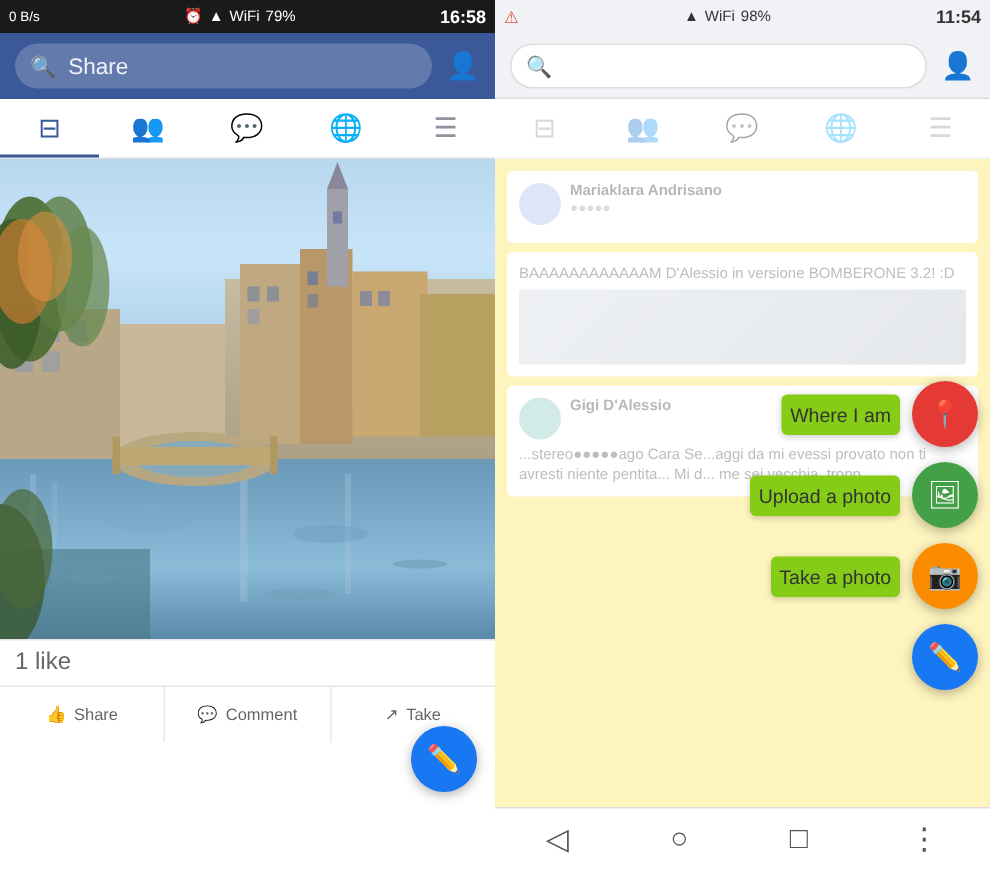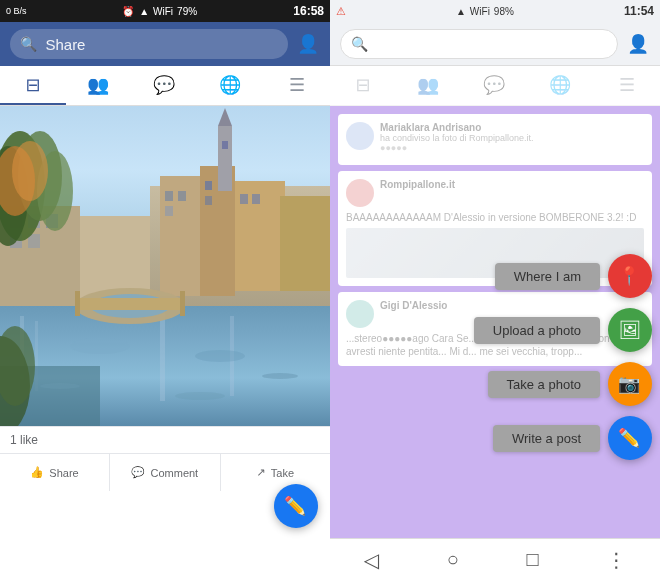--- a/index.html
+++ b/index.html
@@ -124,21 +124,21 @@
     }
 
     .post-footer {
       padding: 6px 10px;
       border-top: 1px solid #e4e6ea;
       display: flex;
       align-items: center;
     }
 
     .like-count {
-      font-size: 12px;
+      font-size: 16px;
       color: #65676b;
     }
 
     .fab-button {
       position: absolute;
       bottom: 52px;
       right: 12px;
       width: 44px;
       height: 44px;
       background: #1877f2;
@@ -220,21 +220,21 @@
     .nav-tabs-right {
       display: flex;
       background: #fff;
       border-bottom: 1px solid #ddd;
       height: 40px;
     }
 
     .feed-right {
       flex: 1;
       overflow: hidden;
-      background: #6d28d9;
+      background: #fde047;
       opacity: 0.35;
       filter: blur(0.5px);
       padding: 8px;
     }
 
     .feed-post {
       background: #fff;
       border-radius: 4px;
       padding: 8px;
       margin-bottom: 6px;
@@ -303,23 +303,23 @@
       z-index: 10;
     }
 
     .overlay-row {
       display: flex;
       align-items: center;
       gap: 8px;
     }
 
     .overlay-label {
-      background: #a3a3a3;
+      background: #84cc16;
       border-radius: 4px;
-      padding: 6px 19px;
+      padding: 6px 6px;
       font-size: 13px;
       color: #333;
       box-shadow: 0 1px 4px rgba(0,0,0,0.2);
       white-space: nowrap;
     }
 
     .overlay-circle {
       width: 44px;
       height: 44px;
       border-radius: 50%;
@@ -535,33 +535,26 @@
     <div class="nav-tab">☰</div>
   </div>
 
   <div class="feed-right">
 
     <div class="feed-post">
       <div class="feed-post-header">
         <div class="avatar blue"></div>
         <div class="post-user-info">
           <div class="name">Mariaklara Andrisano</div>
-          <div class="action-text">ha condiviso la foto di Rompipallone.it.</div>
           <div class="time">●●●●●</div>
         </div>
       </div>
     </div>
 
     <div class="feed-post">
-      <div class="feed-post-header">
-        <div class="avatar red"></div>
-        <div class="post-user-info">
-          <div class="name">Rompipallone.it</div>
-        </div>
-      </div>
       <div class="post-text">BAAAAAAAAAAAAM D'Alessio in versione BOMBERONE 3.2! :D</div>
       <div class="post-image-placeholder"></div>
     </div>
 
 
     <div class="feed-post">
       <div class="feed-post-header">
         <div class="avatar teal"></div>
         <div class="post-user-info">
           <div class="name">Gigi D'Alessio</div>
@@ -584,21 +577,20 @@
         <span>🖼</span>
       </div>
     </div>
     <div class="overlay-row">
       <div class="overlay-label">Take a photo</div>
       <div class="overlay-circle circle-orange">
         <span>📷</span>
       </div>
     </div>
     <div class="overlay-row">
-      <div class="overlay-label">Write a post</div>
       <div class="overlay-circle circle-blue">
         <span>✏️</span>
       </div>
     </div>
   </div>
 
   <div class="bottom-nav-right">
     <span class="bottom-nav-icon">◁</span>
     <span class="bottom-nav-icon">○</span>
     <span class="bottom-nav-icon">□</span>

